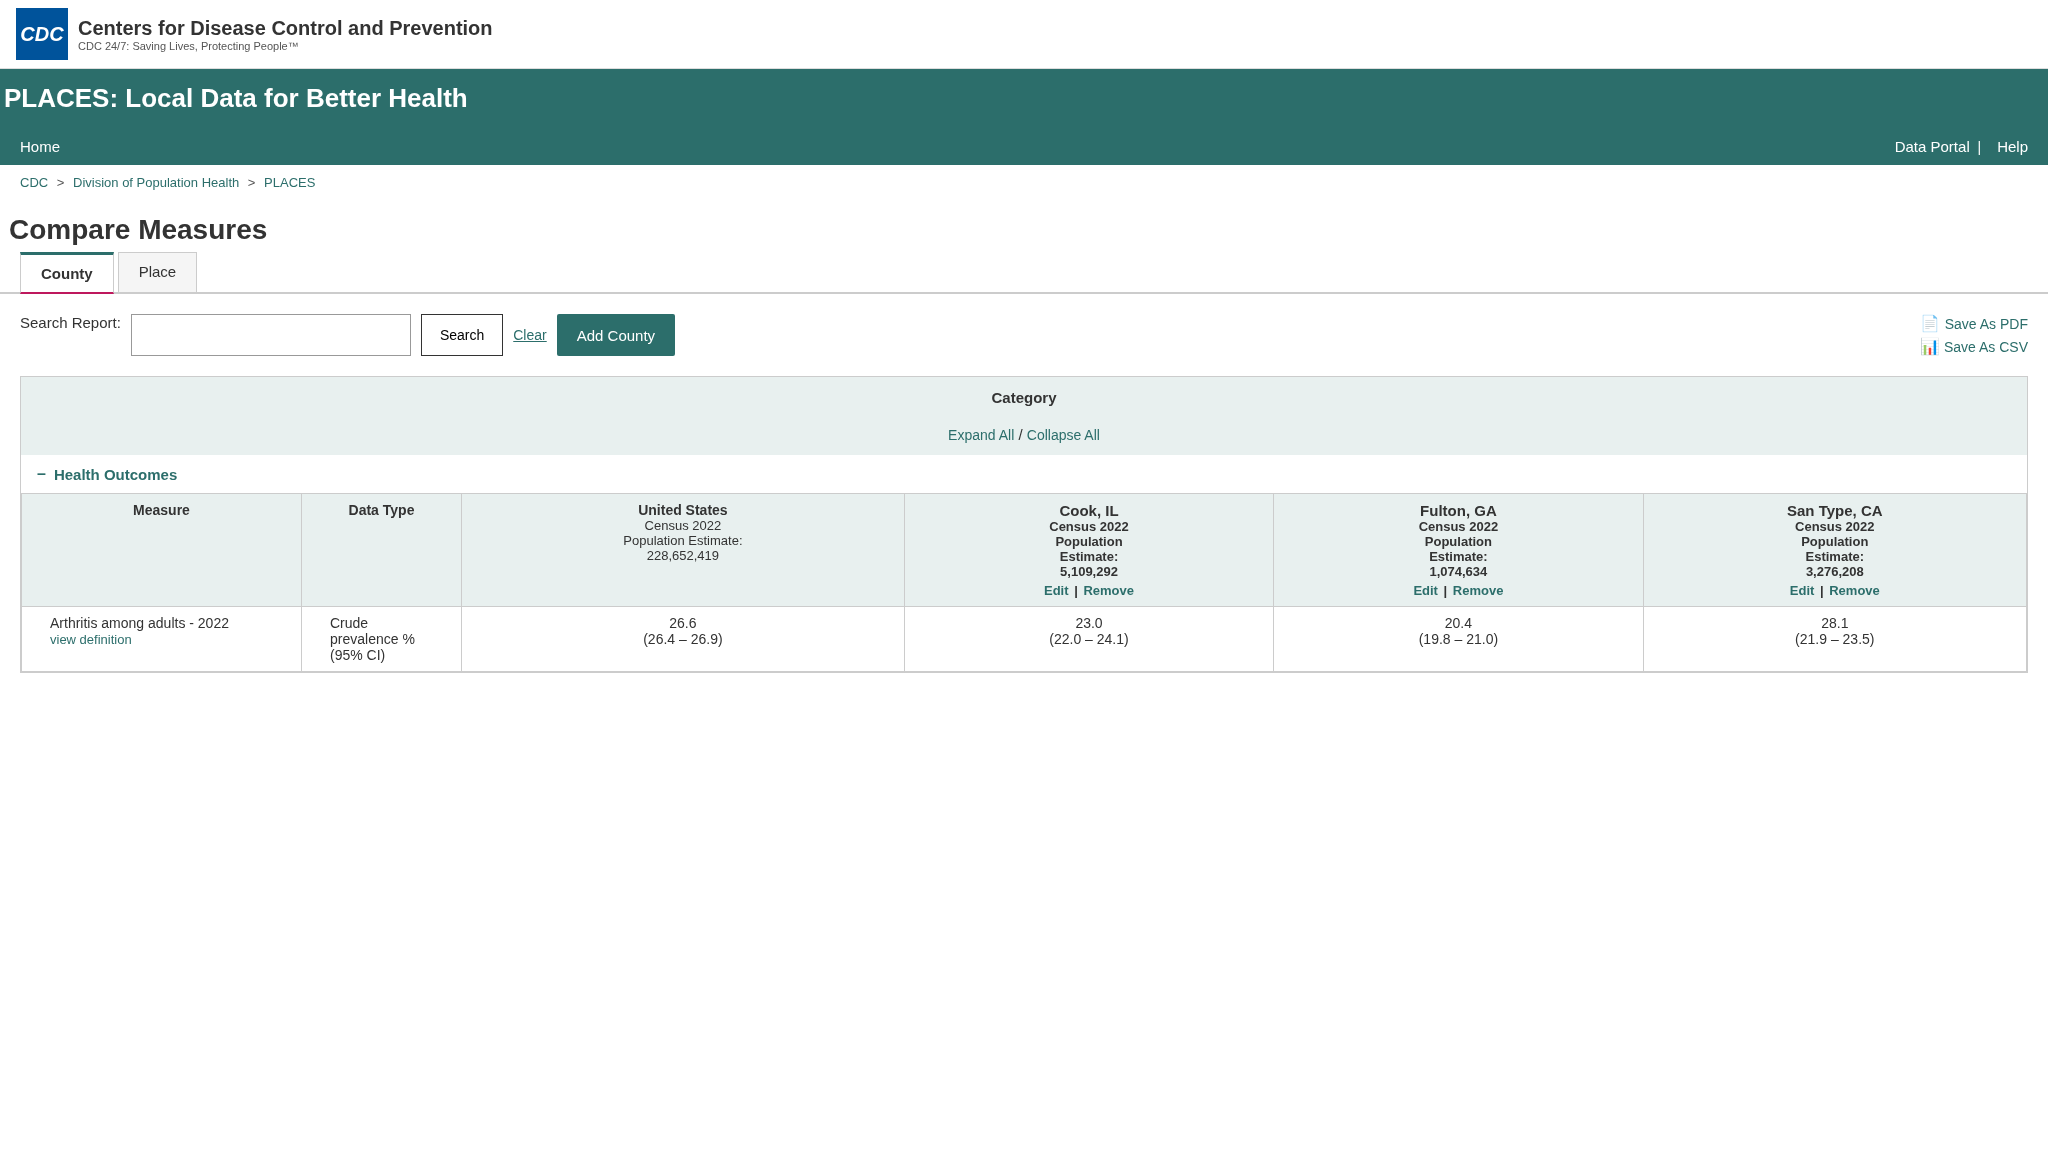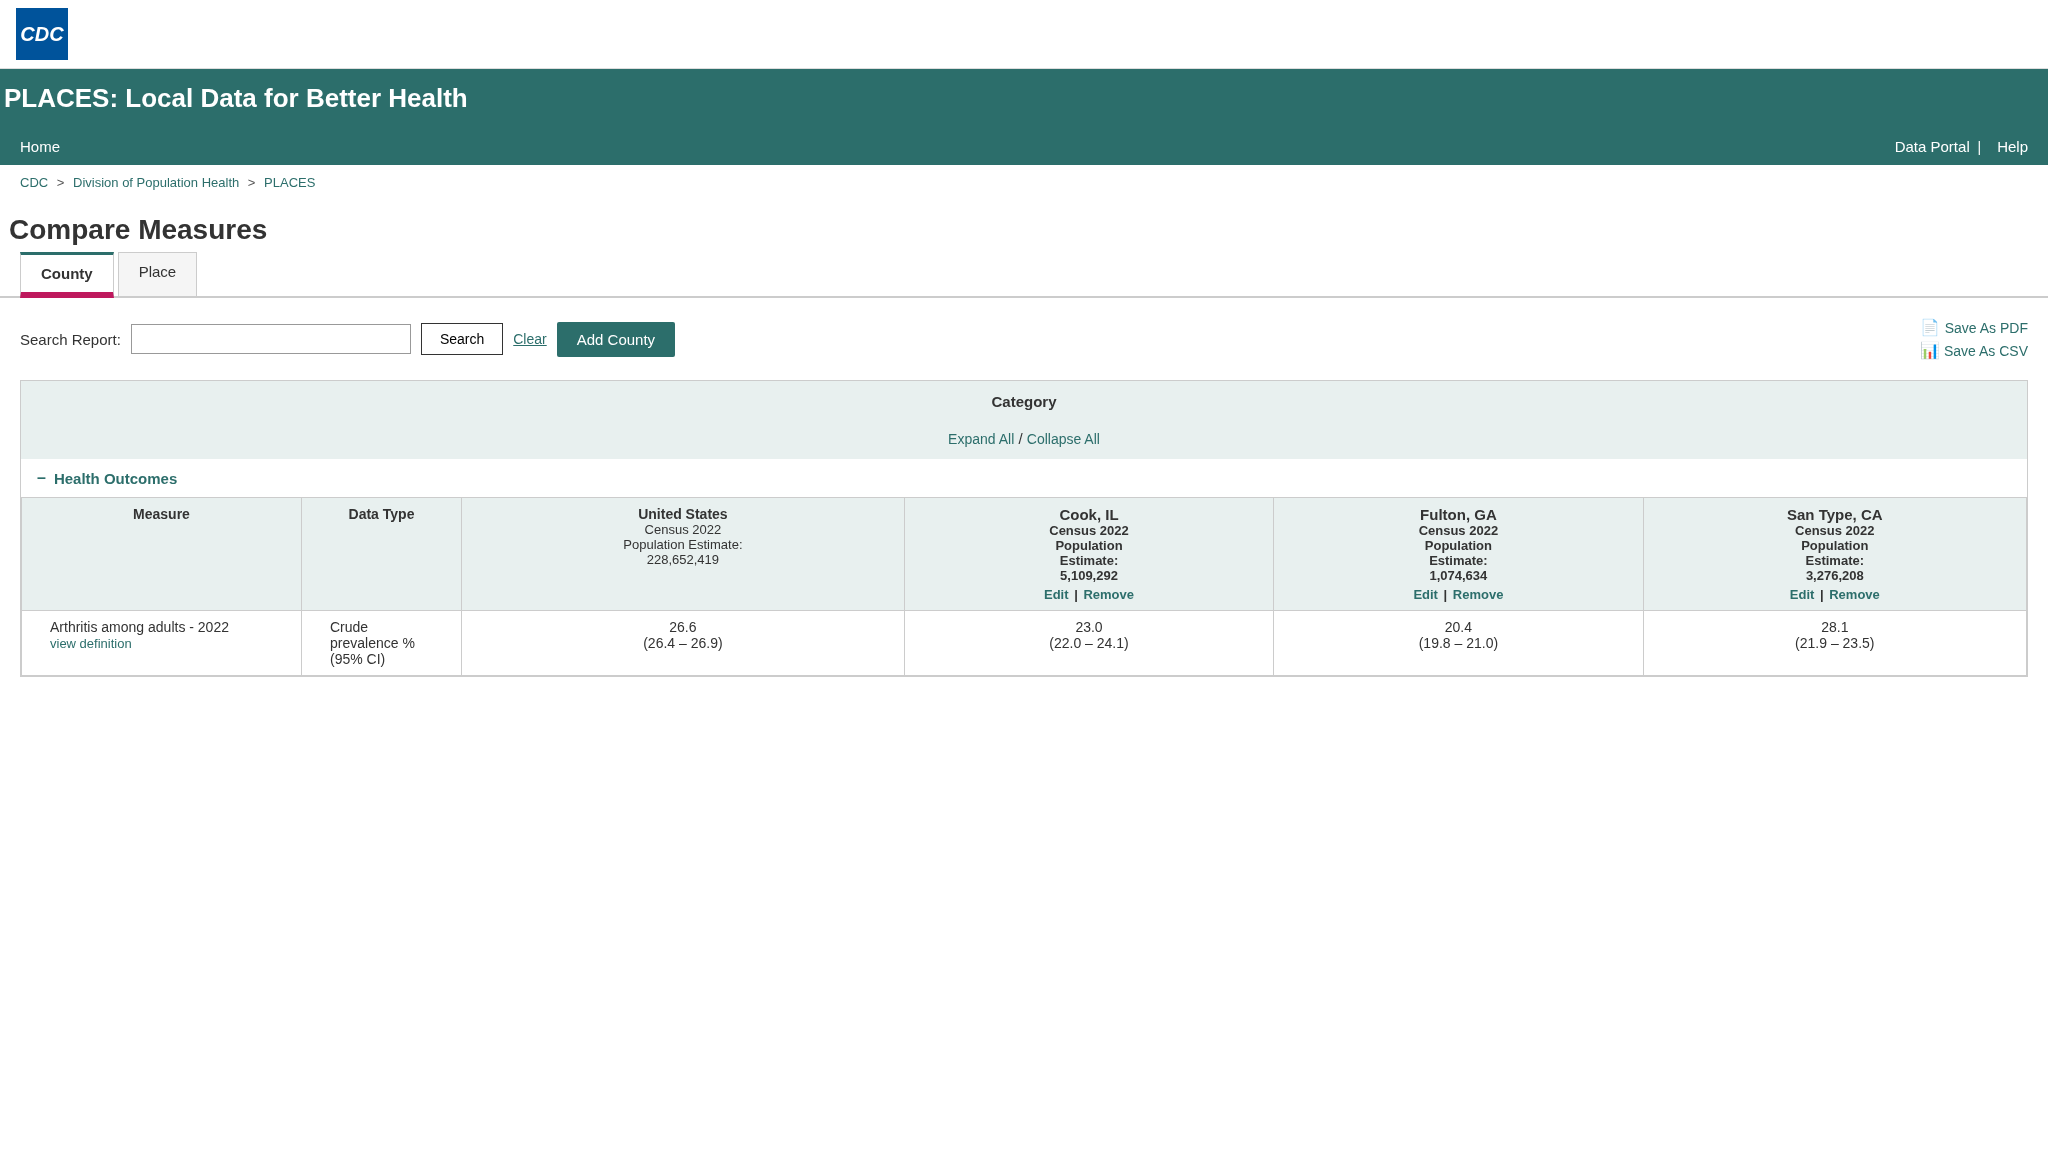--- a/index.html
+++ b/index.html
@@ -26,27 +26,27 @@
     .breadcrumb { padding: 10px 20px; font-size: 13px; color: #555; }
     .breadcrumb a { color: #2c6e6b; text-decoration: none; }
     .breadcrumb span { margin: 0 5px; color: #555; }
 
     
     .page-title { padding: 14px 9px 6px; font-size: 28px; font-weight: bold; color: #333; }
 
     
     .tabs { padding: 0 20px; border-bottom: 2px solid #ccc; display: flex; gap: 0; }
     .tab { padding: 10px 20px; cursor: pointer; font-size: 15px; border: 1px solid #ccc; border-bottom: none; background: #f5f5f5; margin-right: 4px; }
-    .tab.active { background: white; border-bottom: 6px solid #be185d; margin-bottom: -2px; border-top: 3px solid #2c6e6b; font-weight: bold; }
+    .tab.active { background: white; border-bottom: 2px solid #be185d; margin-bottom: -2px; border-top: 3px solid #2c6e6b; font-weight: bold; }
 
     
     .content { padding: 20px; }
 
     
-    .search-bar { display: flex; align-items: center; gap: 10px; margin-bottom: 20px; flex-wrap: wrap; }
+    .search-bar { display: flex; gap: 10px; margin-bottom: 20px; flex-wrap: wrap; }
     .search-bar label { font-size: 15px; }
     .search-bar input { border: 1px solid #999; padding: 6px 10px; font-size: 14px; width: 280px; }
     .btn-search { padding: 7px 18px; border: 1px solid #333; background: white; font-size: 14px; cursor: pointer; }
     .btn-clear { color: #2c6e6b; background: none; border: none; font-size: 14px; cursor: pointer; text-decoration: underline; }
     .btn-add-county { background: #2c6e6b; color: white; border: none; padding: 9px 20px; font-size: 15px; cursor: pointer; border-radius: 2px; }
     .save-buttons { margin-left: auto; display: flex; flex-direction: column; gap: 4px; align-items: flex-end; }
     .save-btn { color: #2c6e6b; background: none; border: none; font-size: 14px; cursor: pointer; text-decoration: none; display: flex; align-items: center; gap: 4px; }
     .icon-pdf { color: #c00; font-size: 16px; }
     .icon-xls { color: #1a7a2e; font-size: 16px; }
 
@@ -79,20 +79,24 @@
 
     td.center { text-align: center; }
   </style>
 </head>
 <body>
 
 <div class="cdc-header">
   <div class="cdc-logo-box">
     <div class="cdc-logo-emblem">
       <span>CDC</span>
+    </div>
+    <div class="cdc-logo-text">
+      <span class="main-title">Centers for Disease Control and Prevention</span>
+      <span class="sub-title">CDC 24/7: Saving Lives, Protecting People™</span>
     </div>
   </div>
 </div>
 
 <div class="places-banner">
   <span>PLACES: Local Data for Better Health</span>
 </div>
 
 <nav class="main-nav">
   <a href="#">Home</a>

